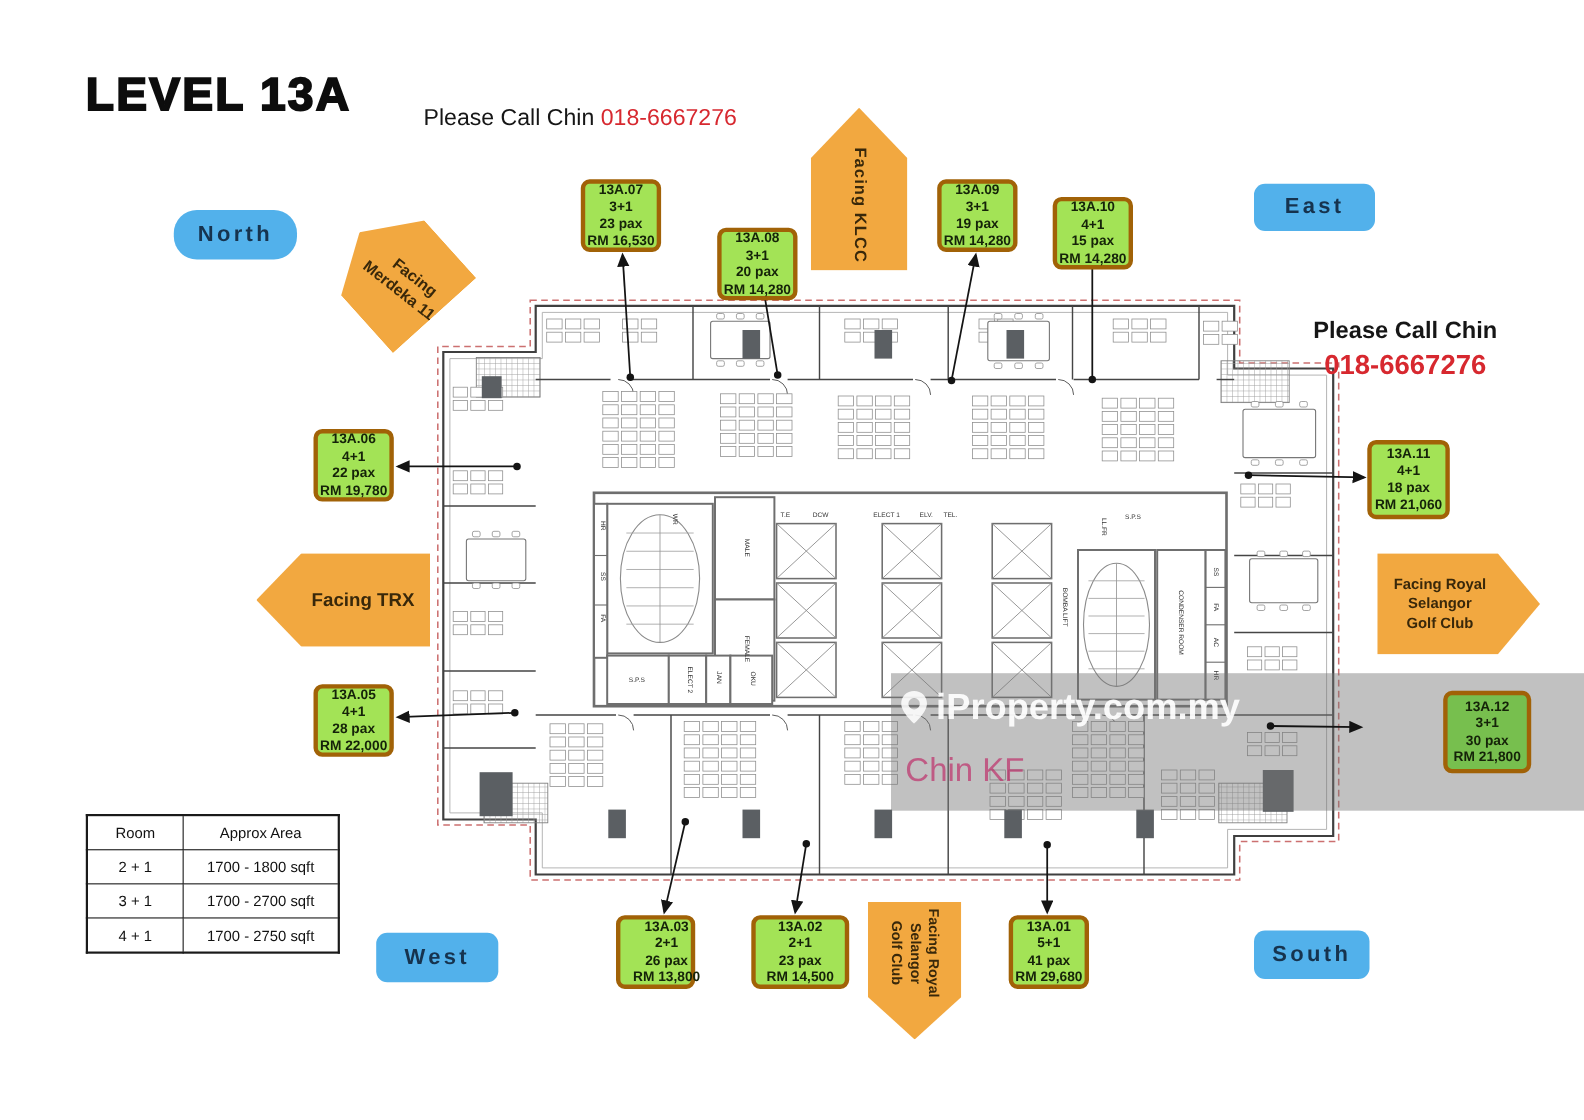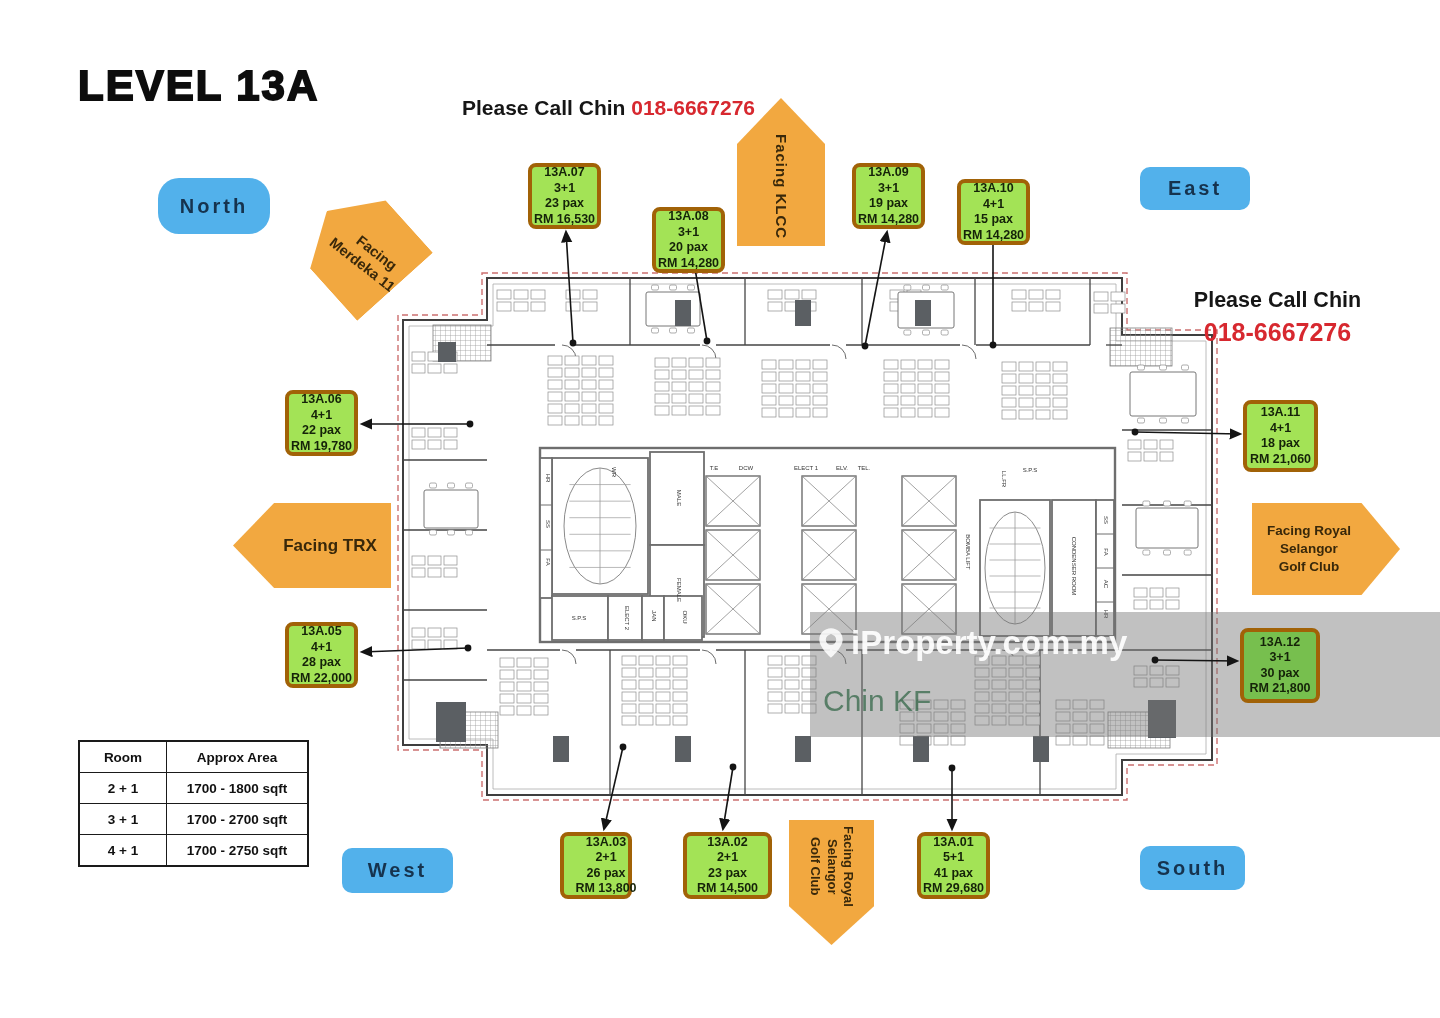--- a/index.html
+++ b/index.html
@@ -3,22 +3,22 @@
 <meta charset="utf-8">
 <style>
   html,body{margin:0;padding:0;background:#fff;}
   #stage{position:relative;width:1440px;height:1018px;overflow:hidden;background:#fff;
          font-family:"Liberation Sans",sans-serif;}
   svg.layer{position:absolute;left:0;top:0;width:1440px;height:1018px;}
 
   #page-title{position:absolute;left:78px;top:62px;font-size:42px;font-weight:bold;
     letter-spacing:2px;color:#0d0d0d;-webkit-text-stroke:1.8px #0d0d0d;}
 
-  .contact-top{position:absolute;left:385px;top:96px;width:370px;text-align:right;
-    font-size:21px;font-weight:bold;color:#161616;white-space:nowrap;}
+  .contact-top{position:absolute;left:385px;top:96px;width:370px;text-align:left;
+    font-size:21px;font-weight:normal;color:#161616;white-space:nowrap;}
   .contact-right{position:absolute;left:1175px;top:288px;width:205px;text-align:center;
     font-weight:bold;color:#161616;}
   .contact-right .l1{font-size:21.5px;}
   .contact-right .l2{font-size:25px;margin-top:5px;}
   .phone{color:#d7282f;}
 
   .compass{position:absolute;background:#52b1eb;border-radius:10px;display:flex;
     align-items:center;justify-content:center;font-weight:bold;font-size:20px;
     letter-spacing:3px;color:#16334e;}
 
@@ -40,30 +40,30 @@
   .arrow-text{display:block;}
   #arrow-klcc .arrow-text{font-size:15px;letter-spacing:1px;line-height:20px;}
   #arrow-merdeka{transform:rotate(-42deg);}
   #arrow-merdeka .arrow-text{transform:rotate(80deg);font-size:14.5px;line-height:18px;white-space:nowrap;}
   #arrow-trx .arrow-text{font-size:17px;}
   #arrow-golf-right .arrow-text{font-size:13.5px;line-height:18px;}
   #arrow-golf-bottom .arrow-text{font-size:13px;line-height:16.5px;}
 
   #area-table{position:absolute;left:78px;top:740px;border-collapse:collapse;
     background:#fff;border:2.5px solid #1a1a1a;}
-  #area-table td,#area-table th{border:1.6px solid #1a1a1a;font-size:13.5px;font-weight:bold;
+  #area-table td,#area-table th{border:1.6px solid #1a1a1a;font-size:13.5px;font-weight:normal;
     color:#111;text-align:center;padding:0;height:30px;}
   #area-table .c0{width:86px;}
   #area-table .c1{width:140px;}
 
   #watermark-band{position:absolute;left:810px;top:612px;width:630px;height:125px;
     background:rgba(118,118,118,0.45);}
   #wm-brand{position:absolute;left:8px;top:12px;display:flex;align-items:center;gap:7px;
     color:#fff;font-size:33px;font-weight:bold;opacity:.93;}
-  #wm-agent{position:absolute;left:13px;top:72px;color:#14532d;font-size:30px;opacity:.6;}
+  #wm-agent{position:absolute;left:13px;top:72px;color:#be185d;font-size:30px;opacity:.6;}
 </style>
 </head>
 <body>
 
 <div id="stage">
 
   <svg id="plan-svg" class="layer" viewBox="0 0 1440 1018">
       <defs>
         <pattern id="hatch" width="5" height="5" patternUnits="userSpaceOnUse">
           <path d="M0 0H5M0 0V5" stroke="#9a9a9a" stroke-width="0.8" fill="none"></path>
@@ -605,21 +605,21 @@
           <td class="c1">1700 - 2700 sqft</td>
         </tr>
         <tr>
           <td class="c0">4 + 1</td>
           <td class="c1">1700 - 2750 sqft</td>
         </tr>
       </tbody>
   </table>
 
   <div id="gen-root">
-      <div class="compass" style="left: 158px; top: 178px; width: 112px; height: 56px; border-radius: 21px;">
+      <div class="compass" style="left: 158px; top: 191px; width: 112px; height: 45px; border-radius: 21px;">
         <span>North</span>
       </div>
       <div class="compass" style="left: 1140px; top: 167px; width: 110px; height: 43px;">
         <span>East</span>
       </div>
       <div class="compass" style="left: 342px; top: 848px; width: 111px; height: 45px;">
         <span>West</span>
       </div>
       <div class="compass" style="left: 1140px; top: 846px; width: 105px; height: 44px;">
         <span>South</span>
@@ -659,21 +659,21 @@
         <div>4+1</div>
         <div>28 pax</div>
         <div>RM 22,000</div>
       </div>
       <div class="unit-badge" style="left: 1243px; top: 400px; width: 75px; height: 72px;">
         <div>13A.11</div>
         <div>4+1</div>
         <div>18 pax</div>
         <div>RM 21,060</div>
       </div>
-      <div class="unit-badge dark" style="left: 1240px; top: 628px; width: 80px; height: 75px;">
+      <div class="unit-badge dark" style="left: 1312px; top: 628px; width: 80px; height: 75px;">
         <div>13A.12</div>
         <div>3+1</div>
         <div>30 pax</div>
         <div>RM 21,800</div>
       </div>
       <div class="unit-badge" style="left: 560px; top: 832px; width: 72px; height: 67px; padding-left: 20px;">
         <div>13A.03</div>
         <div>2+1</div>
         <div>26 pax</div>
         <div>RM 13,800</div>

